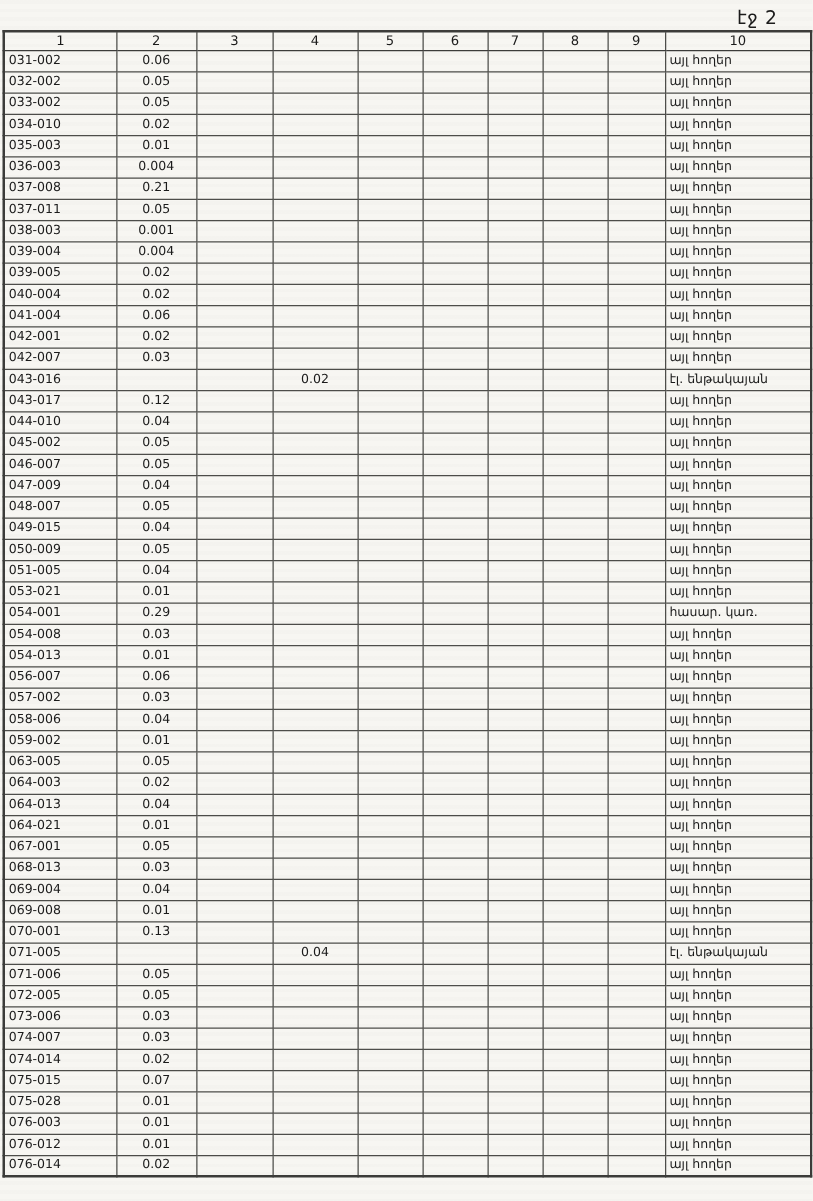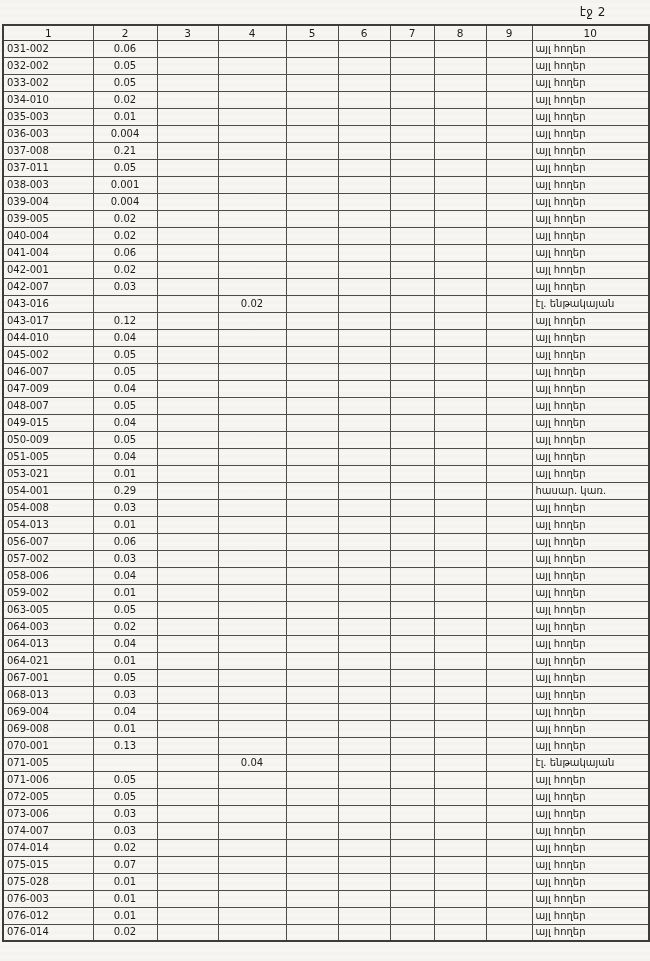--- a/index.html
+++ b/index.html
@@ -14,22 +14,22 @@
     overflow: hidden;
   }
   .scan-tint {
     position: absolute; inset: 0;
     background: repeating-linear-gradient(180deg, rgba(0,0,0,0.012) 0 3px, rgba(0,0,0,0) 3px 7px);
     pointer-events: none;
   }
   .page-label {
     position: absolute;
     top: 5px;
-    right: 44px;
-    font-size: 12px;
+    right: 28px;
+    font-size: 15px;
     letter-spacing: 0.5px;
   }
   table.doc-table {
     border-collapse: collapse;
     table-layout: fixed;
     width: 646px;
     margin: 24px 0 0 2px;
     border: 2px solid #3c3c3a;
   }
   .doc-table th, .doc-table td {

